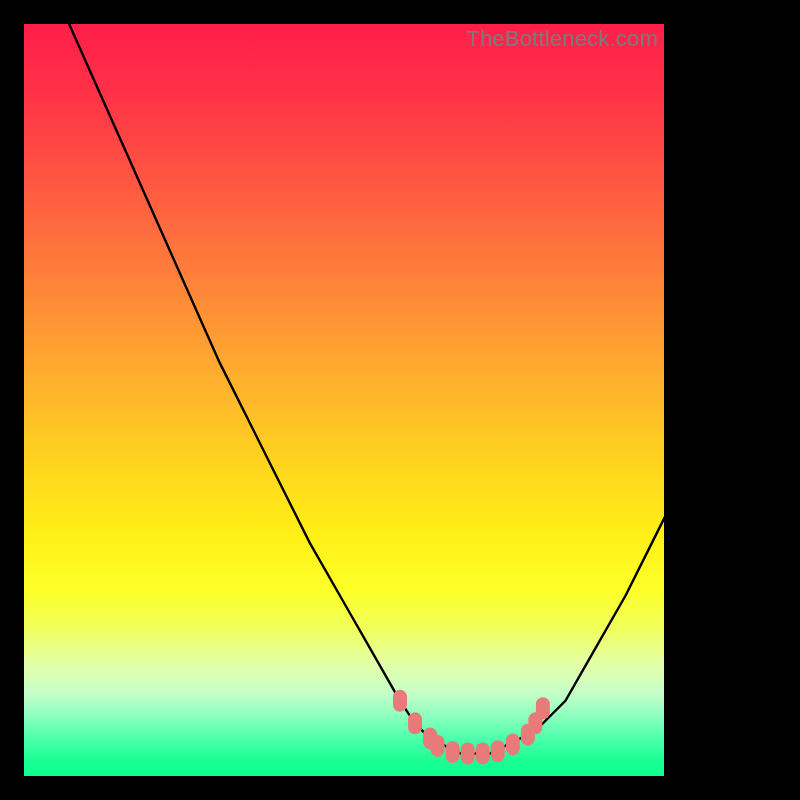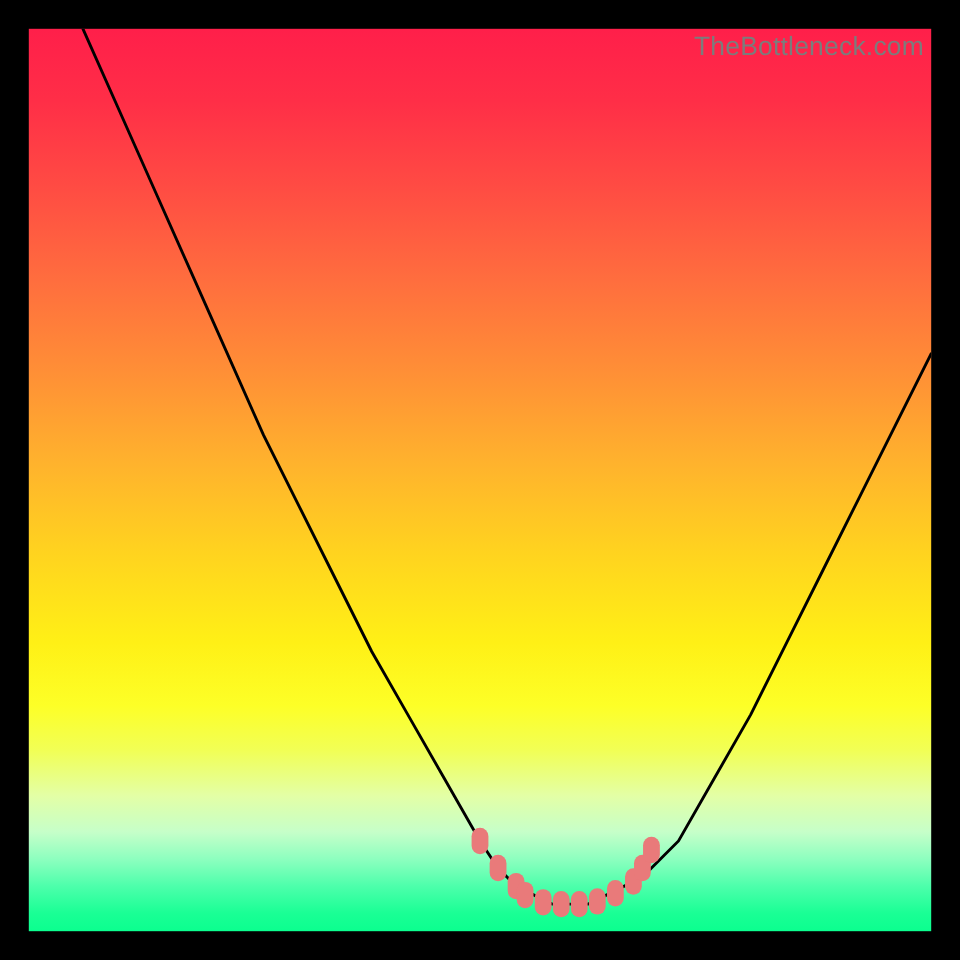--- a/index.html
+++ b/index.html
@@ -14,21 +14,21 @@
   .frame {
     position: relative;
     width: 800px;
     height: 800px;
     background: #000;
   }
   .plot {
     position: absolute;
     left: 24px;
     top: 24px;
-    width: 752px;
+    width: 640px;
     height: 752px;
     background: linear-gradient(to bottom,
       #ff1f4a 0%,
       #ff2e47 8%,
       #ff4d43 18%,
       #ff6e3e 28%,
       #ff8f36 38%,
       #ffb22d 48%,
       #ffd31f 58%,
       #fff016 68%,

